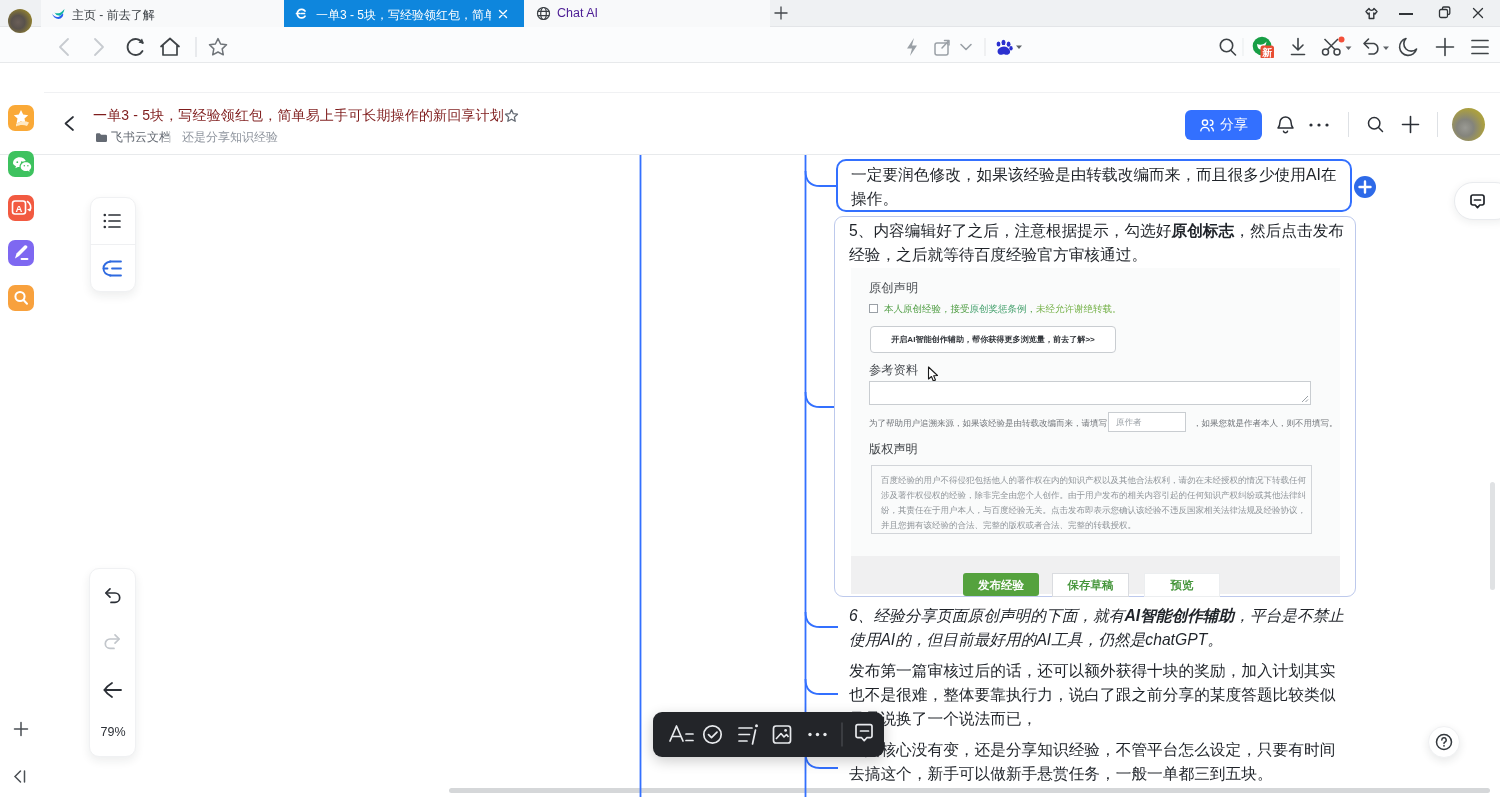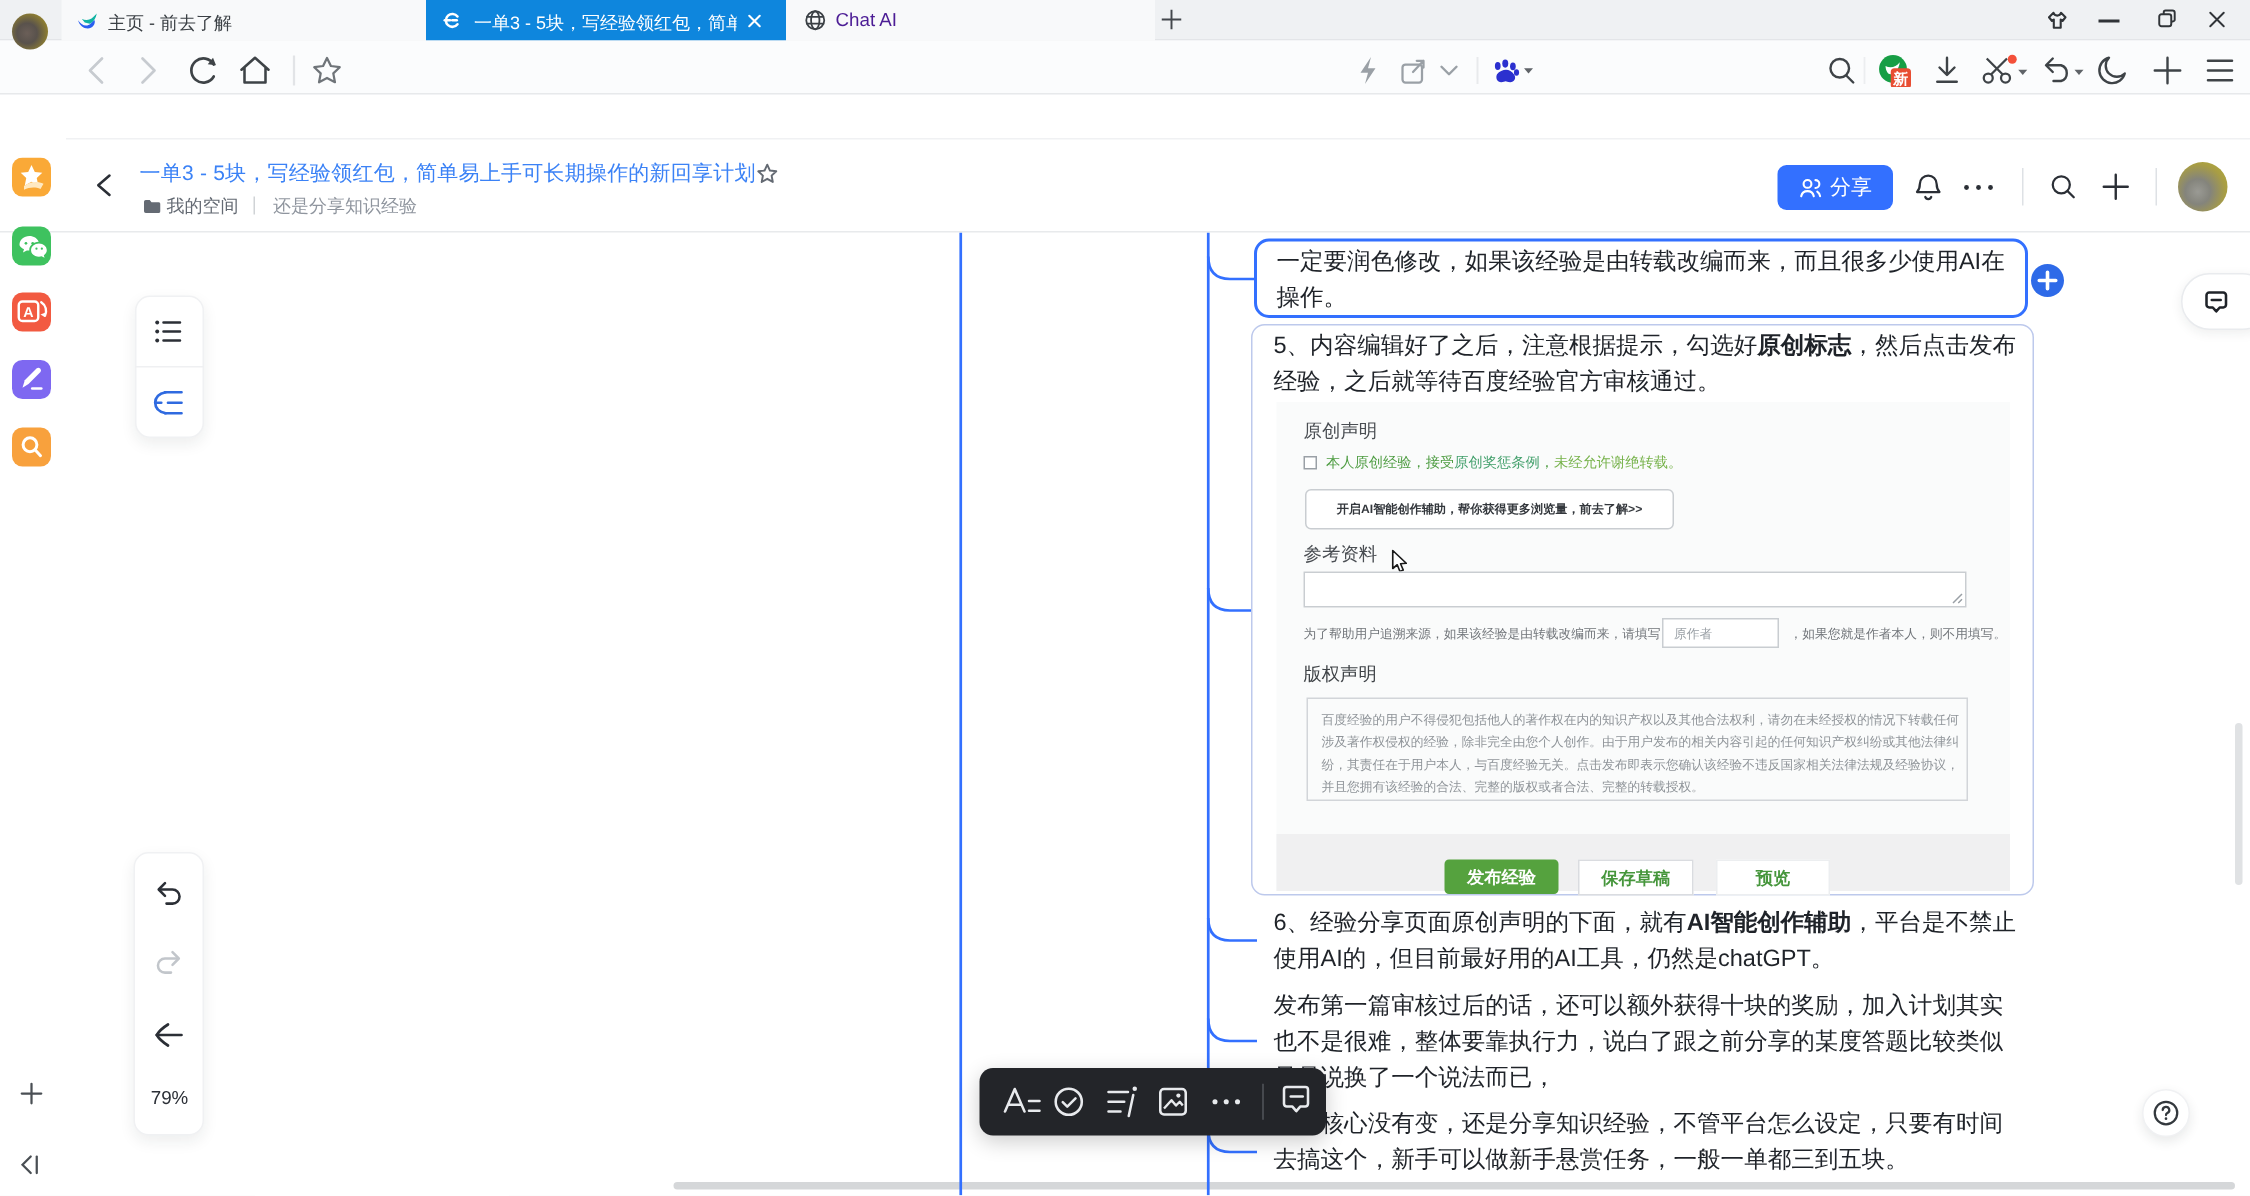--- a/index.html
+++ b/index.html
@@ -182,32 +182,32 @@
       <path d="M9.5 3 L4 8.5 L9.5 14"></path>
       <path d="M13.5 3 V14"></path>
     </svg>
 </div>
 
 <div class="abs" style="left:62px;top:115px;width:14px;height:17px;">
 <svg width="14" height="17" viewBox="0 0 14 17">
       <path d="M11 2 L3.5 8.5 L11 15" stroke="#2b2f36" stroke-width="1.7" fill="none" stroke-linecap="round" stroke-linejoin="round"></path>
     </svg>
 </div>
-<div class="abs" style="left:93px;top:107px;font-size:14px;color:#3b82f6;letter-spacing:0.15px;">一单3 - 5块，写经验领红包，简单易上手可长期操作的新回享计划</div>
+<div class="abs" style="left:93px;top:107px;font-size:14px;color:#7f1d1d;letter-spacing:0.15px;">一单3 - 5块，写经验领红包，简单易上手可长期操作的新回享计划</div>
 <div class="abs" style="left:504px;top:108px;width:15px;height:15px;">
 <svg width="15" height="15" viewBox="0 0 15 15">
       <path d="M7.5 1.8 L9.3 5.7 L13.5 6.2 L10.4 9.1 L11.2 13.3 L7.5 11.2 L3.8 13.3 L4.6 9.1 L1.5 6.2 L5.7 5.7 Z" stroke="#646a73" stroke-width="1.3" fill="none" stroke-linejoin="round"></path>
     </svg>
 </div>
 <div class="abs" style="left:95px;top:132px;width:12px;height:11px;">
 <svg width="12" height="11" viewBox="0 0 12 11">
       <path d="M1 2.5 a1.2 1.2 0 0 1 1.2-1.2 h2.6 l1.2 1.5 h4.8 a1.2 1.2 0 0 1 1.2 1.2 v4.8 a1.2 1.2 0 0 1-1.2 1.2 h-8.6 a1.2 1.2 0 0 1-1.2-1.2 Z" fill="#646a73"></path>
     </svg>
 </div>
-<div class="abs" style="left:111px;top:129px;font-size:12px;color:#646a73;">我的空间</div>
+<div class="abs" style="left:111px;top:129px;font-size:12px;color:#646a73;">飞书云文档</div>
 <div class="abs" style="left:169px;top:131px;width:1px;height:12px;background:#d0d3d6;"></div>
 <div class="abs" style="left:182px;top:129px;font-size:12px;color:#8f959e;">还是分享知识经验</div>
 
 <div class="abs" style="left:1185px;top:110px;width:77px;height:30px;border-radius:6px;background:#3370ff;color:#fff;font-size:14px;display:flex;align-items:center;justify-content:center;gap:5px;">
 <svg width="16" height="15" viewBox="0 0 16 15" fill="none" stroke="#fff" stroke-width="1.4" stroke-linecap="round">
       <circle cx="6" cy="4.6" r="2.6"></circle>
       <path d="M1.8 12.8 a4.3 4.3 0 0 1 8.4 0"></path>
       <path d="M11.3 7.3 a2.6 2.6 0 0 0 0-5.2 M12.5 9.7 a4.3 4.3 0 0 1 1.9 3.1"></path>
     </svg>
 <span>分享</span>
@@ -295,21 +295,21 @@
   <div class="abs" style="left:514px;top:288px;width:156px;height:40px;background:#fff;border:2px solid #c9cdd1;font-size:17px;color:#9aa0a6;line-height:38px;padding-left:14px;">原作者</div>
   <div class="abs" style="left:684px;top:298px;font-size:17px;color:#71757a;white-space:nowrap;">，如果您就是作者本人，则不用填写。</div>
   <div class="abs" style="left:36px;top:346px;font-size:24.4px;color:#3f4347;">版权声明</div>
   <div class="abs" style="left:40px;top:394px;width:882px;height:138px;border:2px solid #d2d5d9;background:#fafbfb;padding:13px 0 0 18px;font-size:17px;line-height:30px;color:#8f9499;">百度经验的用户不得侵犯包括他人的著作权在内的知识产权以及其他合法权利，请勿在未经授权的情况下转载任何涉及著作权侵权的经验，除非完全由您个人创作。由于用户发布的相关内容引起的任何知识产权纠纷或其他法律纠纷，其责任在于用户本人，与百度经验无关。点击发布即表示您确认该经验不违反国家相关法律法规及经验协议，并且您拥有该经验的合法、完整的版权或者合法、完整的转载授权。</div>
   <div class="abs" style="left:0;top:576px;width:978px;height:76px;background:#f0f0f1;"></div>
   <div class="abs" style="left:224px;top:610px;width:152px;height:46px;background:#55a23e;border-radius:6px;color:#fff;font-size:23px;font-weight:bold;text-align:center;line-height:46px;">发布经验</div>
   <div class="abs" style="left:402px;top:610px;width:154px;height:48px;background:#fff;border:2px solid #dadce0;color:#46963c;font-size:23px;font-weight:bold;text-align:center;line-height:44px;">保存草稿</div>
   <div class="abs" style="left:586px;top:610px;width:152px;height:48px;background:#fff;border:2px solid #eceef0;color:#46963c;font-size:23px;font-weight:bold;text-align:center;line-height:44px;">预览</div>
 </div>
 
-<div class="abs" style="left:849px;top:604px;width:500px;font-size:15.7px;line-height:24px;color:#1f2329;">6、经验分享页面原创声明的下面，就有<b>AI智能创作辅助</b>，平台是不禁止使用AI的，但目前最好用的AI工具，仍然是chatGPT。</div>
+<div class="abs" style="left:849px;top:604px;width:500px;font-size:15.7px;line-height:24px;color:#1f2329;font-style:italic;">6、经验分享页面原创声明的下面，就有<b>AI智能创作辅助</b>，平台是不禁止使用AI的，但目前最好用的AI工具，仍然是chatGPT。</div>
 <div class="abs" style="left:849px;top:659px;width:500px;font-size:15.7px;line-height:24px;color:#1f2329;">发布第一篇审核过后的话，还可以额外获得十块的奖励，加入计划其实也不是很难，整体要靠执行力，说白了跟之前分享的某度答题比较类似只是说换了一个说法而已，</div>
 <div class="abs" style="left:849px;top:738px;width:500px;font-size:15.7px;line-height:24px;color:#1f2329;">但其核心没有变，还是分享知识经验，不管平台怎么设定，只要有时间去搞这个，新手可以做新手悬赏任务，一般一单都三到五块。</div>
 
 <div class="abs" style="left:653px;top:712px;width:231px;height:45px;background:#232529;border-radius:9px;box-shadow:0 4px 14px rgba(0,0,0,.2);z-index:6;"></div>
 <div class="abs" style="left:653px;top:712px;width:231px;height:45px;z-index:7;">
 <svg width="231" height="45" viewBox="0 0 231 45" fill="none">
 
   <g stroke="#e8eaed" stroke-width="1.7">
     <path d="M17 29 L23.5 14 L30 29 M19 24.5 H28" stroke-linejoin="round" stroke-linecap="round"></path>
     <path d="M33 22 H40 M33 28.5 H40" stroke-linecap="round"></path>

